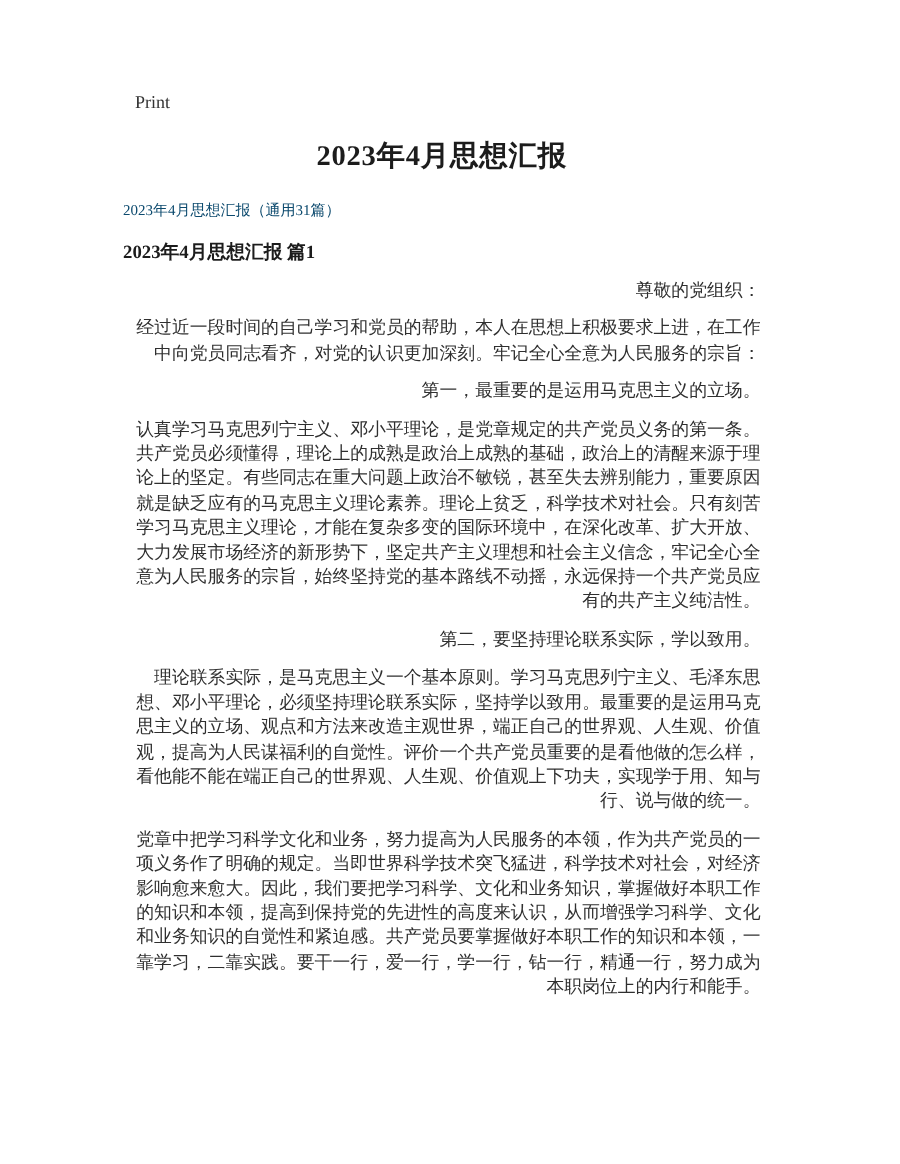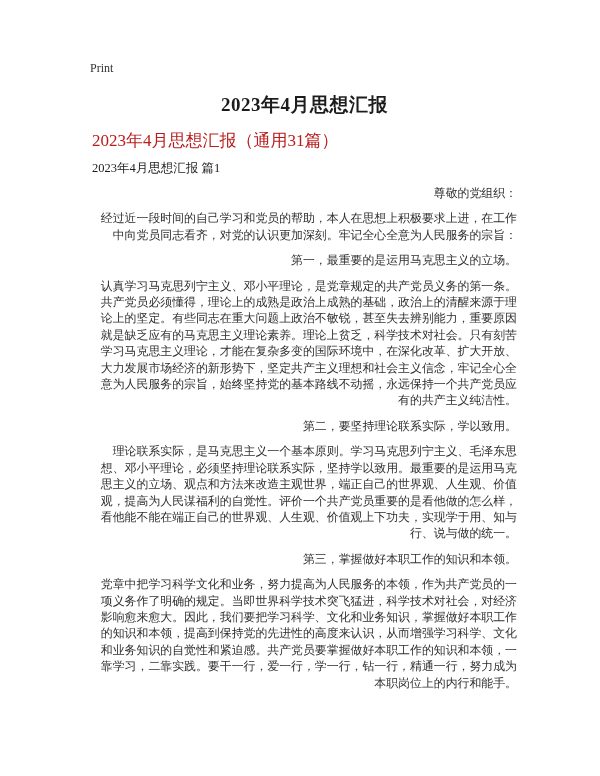--- a/index.html
+++ b/index.html
@@ -25,45 +25,45 @@
     left: 90px;
     top: 61px;
     font-size: 12px;
     line-height: 14px;
     color: #333333;
     text-decoration: none;
     cursor: pointer;
   }
   .content {
     position: absolute;
-    left: 92px;
+    left: 82px;
     top: 0;
     width: 425px;
   }
   .doc-title {
     margin: 93px 0 0 0;
     text-align: center;
     font-size: 19px;
     line-height: 24px;
     font-weight: 700;
     color: #1c1c1c;
     letter-spacing: 0.5px;
   }
   .doc-subtitle {
     margin: 16px 0 0 0;
-    font-size: 17px;
+    font-size: 10px;
     line-height: 16px;
     font-weight: 400;
-    color: #b91c1c;
+    color: #0c4a6e;
   }
   .doc-section-title {
     margin: 11px 0 0 0;
     font-size: 12.5px;
     line-height: 16px;
-    font-weight: 400;
+    font-weight: 700;
     color: #1c1c1c;
   }
   .para {
     margin: 9px 0;
     font-size: 11.9px;
     line-height: 16.4px;
     color: #2f2f2f;
     text-align: right;
     word-break: break-all;
   }
@@ -88,18 +88,17 @@
     <p class="para">经过近一段时间的自己学习和党员的帮助，本人在思想上积极要求上进，在工作中向党员同志看齐，对党的认识更加深刻。牢记全心全意为人民服务的宗旨：</p>
 
     <p class="para">第一，最重要的是运用马克思主义的立场。</p>
 
     <p class="para">认真学习马克思列宁主义、邓小平理论，是党章规定的共产党员义务的第一条。共产党员必须懂得，理论上的成熟是政治上成熟的基础，政治上的清醒来源于理论上的坚定。有些同志在重大问题上政治不敏锐，甚至失去辨别能力，重要原因就是缺乏应有的马克思主义理论素养。理论上贫乏，科学技术对社会。只有刻苦学习马克思主义理论，才能在复杂多变的国际环境中，在深化改革、扩大开放、大力发展市场经济的新形势下，坚定共产主义理想和社会主义信念，牢记全心全意为人民服务的宗旨，始终坚持党的基本路线不动摇，永远保持一个共产党员应有的共产主义纯洁性。</p>
 
     <p class="para">第二，要坚持理论联系实际，学以致用。</p>
 
     <p class="para">理论联系实际，是马克思主义一个基本原则。学习马克思列宁主义、毛泽东思想、邓小平理论，必须坚持理论联系实际，坚持学以致用。最重要的是运用马克思主义的立场、观点和方法来改造主观世界，端正自己的世界观、人生观、价值观，提高为人民谋福利的自觉性。评价一个共产党员重要的是看他做的怎么样，看他能不能在端正自己的世界观、人生观、价值观上下功夫，实现学于用、知与行、说与做的统一。</p>
 
-    <p class="para">第三，掌握做好本职工作的知识和本领。</p>
 
     <p class="para">党章中把学习科学文化和业务，努力提高为人民服务的本领，作为共产党员的一项义务作了明确的规定。当即世界科学技术突飞猛进，科学技术对社会，对经济影响愈来愈大。因此，我们要把学习科学、文化和业务知识，掌握做好本职工作的知识和本领，提高到保持党的先进性的高度来认识，从而增强学习科学、文化和业务知识的自觉性和紧迫感。共产党员要掌握做好本职工作的知识和本领，一靠学习，二靠实践。要干一行，爱一行，学一行，钻一行，精通一行，努力成为本职岗位上的内行和能手。</p>
 
   </div>
 </div>
 
 </body></html>

